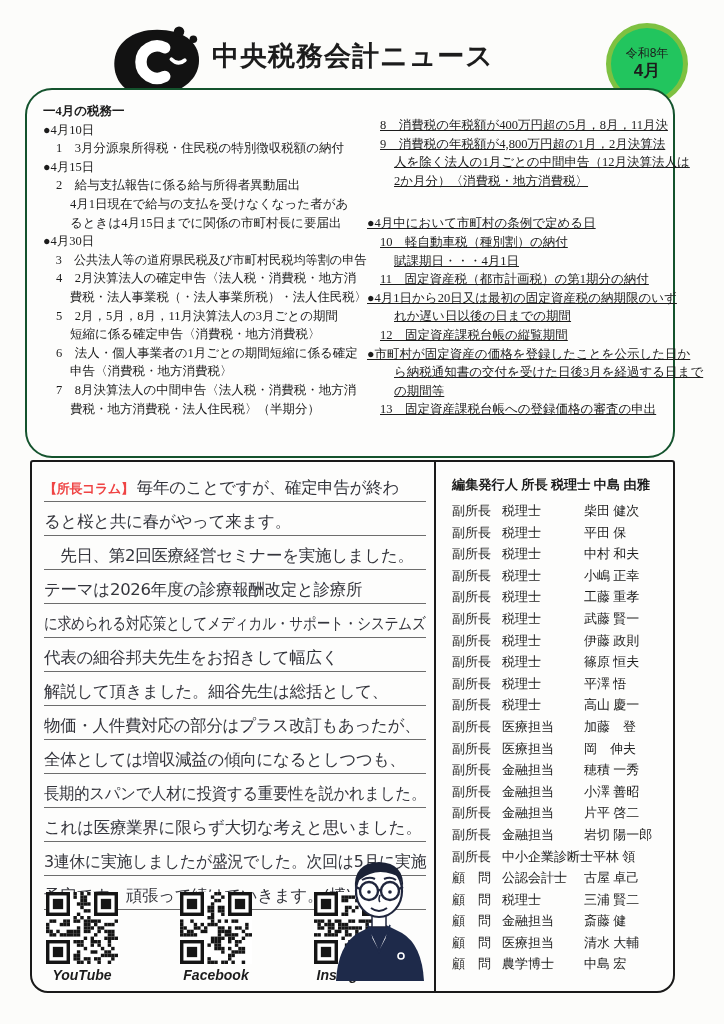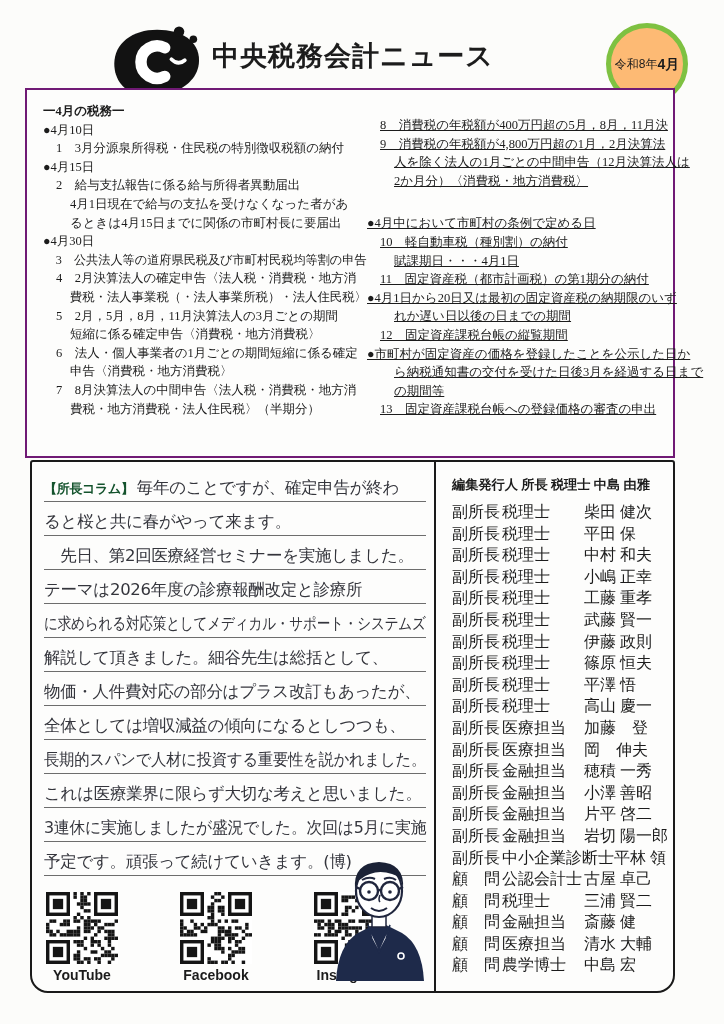--- a/index.html
+++ b/index.html
@@ -10,30 +10,30 @@
   }
   
   .logo{position:absolute;left:110px;top:24px;width:100px;height:80px;}
   .main-title{
     position:absolute;left:212px;top:38px;
     font-family:"Liberation Sans","DejaVu Sans",sans-serif;
     font-size:27px;font-weight:bold;letter-spacing:1px;white-space:nowrap;
   }
   .badge{
     position:absolute;left:606px;top:23px;width:72px;height:72px;
-    border:5px solid #7ec141;border-radius:50%;background:#fdba74;
-    display:flex;flex-direction:row;align-items:center;justify-content:center;
+    border:5px solid #7ec141;border-radius:50%;background:#22c55e;
+    display:flex;flex-direction:column;align-items:center;justify-content:center;
     font-family:"Liberation Sans","DejaVu Sans",sans-serif;
   }
   .badge .era{font-size:12px;line-height:14px;}
-  .badge .month{font-size:14px;font-weight:bold;line-height:22px;}
+  .badge .month{font-size:17px;font-weight:bold;line-height:22px;}
   
   .tax-box{
     position:absolute;left:25px;top:88px;width:650px;height:370px;
-    border:2px solid #701a75;border-radius:0;box-sizing:border-box;
+    border:2px solid #14532d;border-radius:27px;box-sizing:border-box;
     display:flex;padding:12px 10px 0 16px;background:#fdfdfc;
   }
   .tax-col-left{width:324px;}
   .tax-col-right{flex:1;margin-top:14px;text-decoration:underline;}
   .tl{font-size:12.5px;line-height:18.6px;white-space:nowrap;}
   .tl.head{font-weight:bold;}
   .tl.i{padding-left:13px;}
   .tl.c{padding-left:27px;}
   .tl.sp{height:24px;}
   
@@ -45,39 +45,39 @@
   .column-pane{width:404px;border-right:2px solid #1a1a1a;position:relative;
     padding:6px 8px 0 12px;box-sizing:border-box;}
   .hand-line{
     height:33px;border-bottom:1.5px solid #6d6d6d;
     display:flex;align-items:flex-end;
     font-family:"DejaVu Sans",sans-serif;font-size:16.5px;color:#34353c;
     letter-spacing:-0.3px;
   }
   .col-label{
     font-family:"Liberation Sans","DejaVu Sans",sans-serif;
-    font-size:13px;font-weight:bold;color:#14532d;white-space:nowrap;
+    font-size:13px;font-weight:bold;color:#ef4444;white-space:nowrap;
     padding-bottom:3px;margin-right:3px;flex:0 0 auto;
   }
   .hand-text{flex:1 1 auto;min-width:0;white-space:nowrap;padding-bottom:2px;}
-  .social-row{position:absolute;left:14px;bottom:8px;display:flex;align-items:flex-start;gap:62px;}
+  .social-row{position:absolute;left:14px;bottom:8px;display:flex;align-items:flex-start;gap:62px;font-style:italic;}
   .qr{display:flex;flex-direction:column;align-items:center;}
   .qr svg{width:72px;height:72px;background:#fff;}
   .qr-label{
     margin-top:3px;font-family:"Liberation Sans","DejaVu Sans",sans-serif;
     font-size:14px;font-weight:bold;white-space:nowrap;
   }
   .portrait{position:absolute;right:4px;bottom:10px;width:102px;height:128px;}
   
   .staff-pane{flex:1;padding:14px 0 0 16px;box-sizing:border-box;overflow:hidden;}
   .staff-header{
     font-size:13.2px;font-weight:bold;white-space:nowrap;display:block;
     margin-bottom:8px;
   }
-  .srow{display:flex;align-items:baseline;height:21.6px;font-size:16px;white-space:nowrap;}
+  .srow{display:flex;align-items:baseline;height:21.6px;font-size:13px;white-space:nowrap;}
   .srole{flex:0 0 50px;}
   .stitle{flex:0 0 82px;display:block;}
   .sname{flex:1 1 auto;min-width:0;display:block;}
   [data-fit]{overflow:visible;white-space:nowrap;transform-origin:0 50%;}
 </style>
 </head>
 <body>
 
 <div class="logo">
   <svg viewBox="0 0 104 84" width="100" height="80">
@@ -188,20 +188,23 @@
         </div>
 
         <div class="hand-line">
           <span class="hand-text" data-fit="">テーマは2026年度の診療報酬改定と診療所</span>
         </div>
 
         <div class="hand-line">
           <span class="hand-text" data-fit="" style="transform: scaleX(0.82684);">に求められる対応策としてメディカル・サポート・システムズ</span>
         </div>
 
+        <div class="hand-line">
+          <span class="hand-text" data-fit="">代表の細谷邦夫先生をお招きして幅広く</span>
+        </div>
 
         <div class="hand-line">
           <span class="hand-text" data-fit="">解説して頂きました。細谷先生は総括として、</span>
         </div>
 
         <div class="hand-line">
           <span class="hand-text" data-fit="">物価・人件費対応の部分はプラス改訂もあったが、</span>
         </div>
 
         <div class="hand-line">

